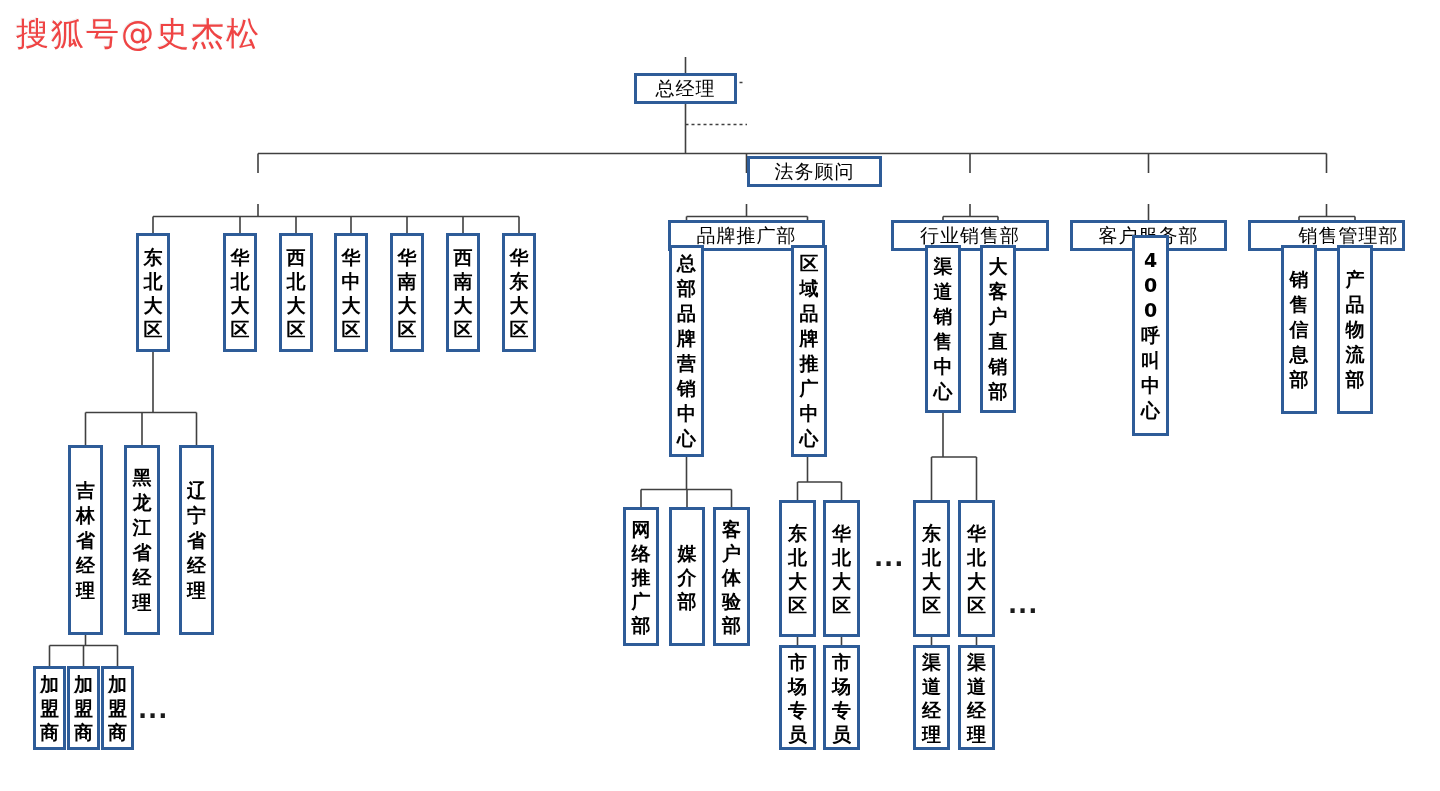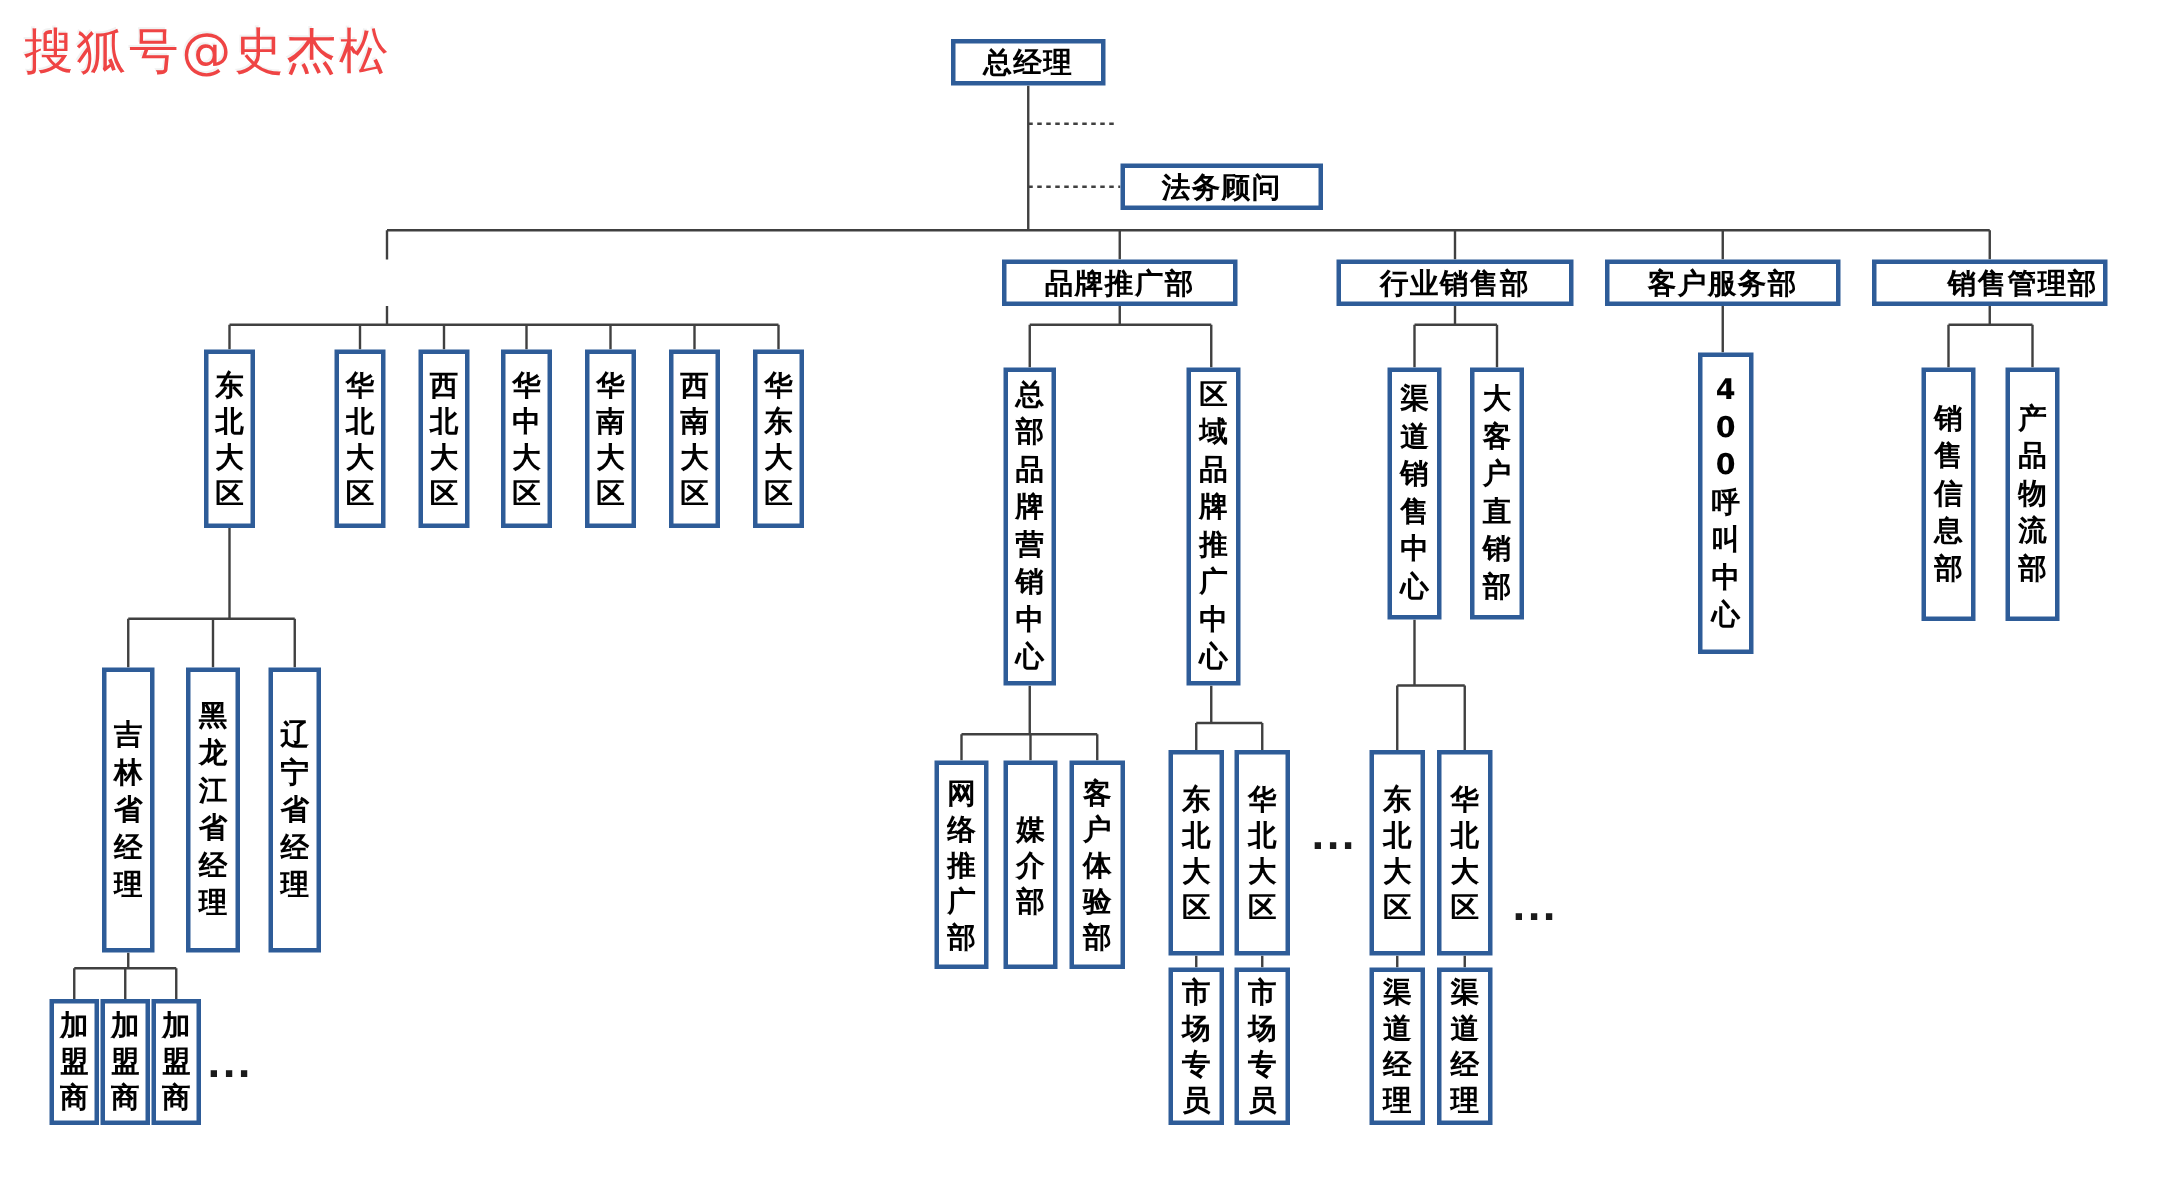--- a/index.html
+++ b/index.html
@@ -10,21 +10,21 @@
   }
   html,body{margin:0;padding:0;background:#fff;}
   body{font-family:"DejaVu Sans","Liberation Sans",sans-serif;}
   .stage{position:relative;width:1440px;height:791px;background:var(--bg);overflow:hidden;}
   svg.lines{position:absolute;left:0;top:0;width:1440px;height:791px;}
   .ln{stroke:var(--line);stroke-width:1.6;fill:none;}
   .lnd{stroke:var(--line);stroke-width:1.6;fill:none;stroke-dasharray:3 3;}
   .hbox{
     position:absolute;box-sizing:border-box;border:3px solid var(--box_border);
     background:#fff;display:flex;align-items:center;justify-content:center;
-    font-size:19px;font-weight:700;color:var(--text);white-space:nowrap;letter-spacing:1px;
+    font-size:19px;font-weight:400;color:var(--text);white-space:nowrap;letter-spacing:1px;margin-top:47px;
   }
   .vbox{
     position:absolute;box-sizing:border-box;border:3px solid var(--box_border);
     background:#fff;display:flex;align-items:center;justify-content:center;
     text-align:center;font-size:19px;font-weight:700;color:var(--text);
     white-space:pre-line;line-height:24px;
   }
   .vtall{line-height:25px;}
   .dots{position:absolute;font-size:24px;font-weight:700;color:#1a1a1a;letter-spacing:1px;line-height:20px;}
   .watermark{

